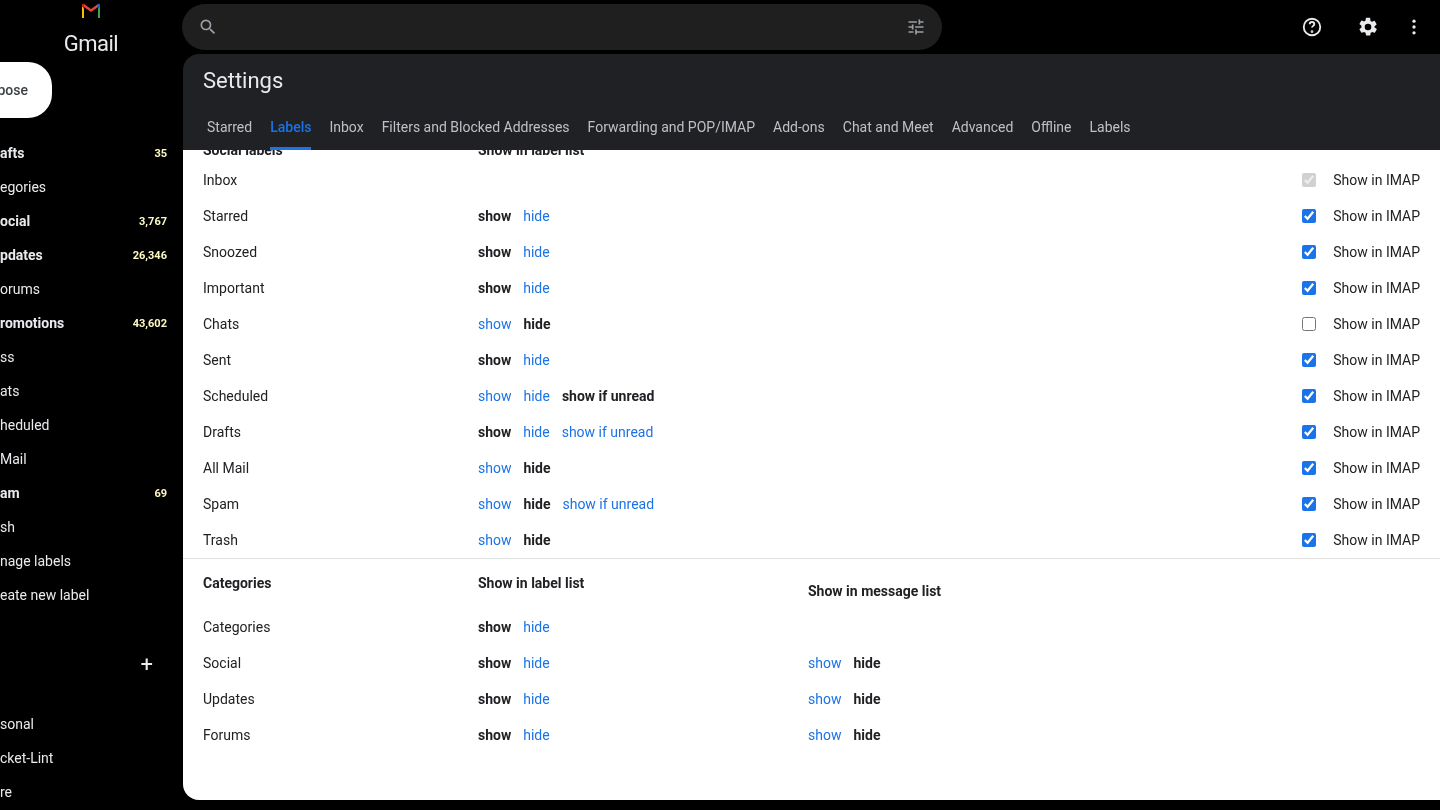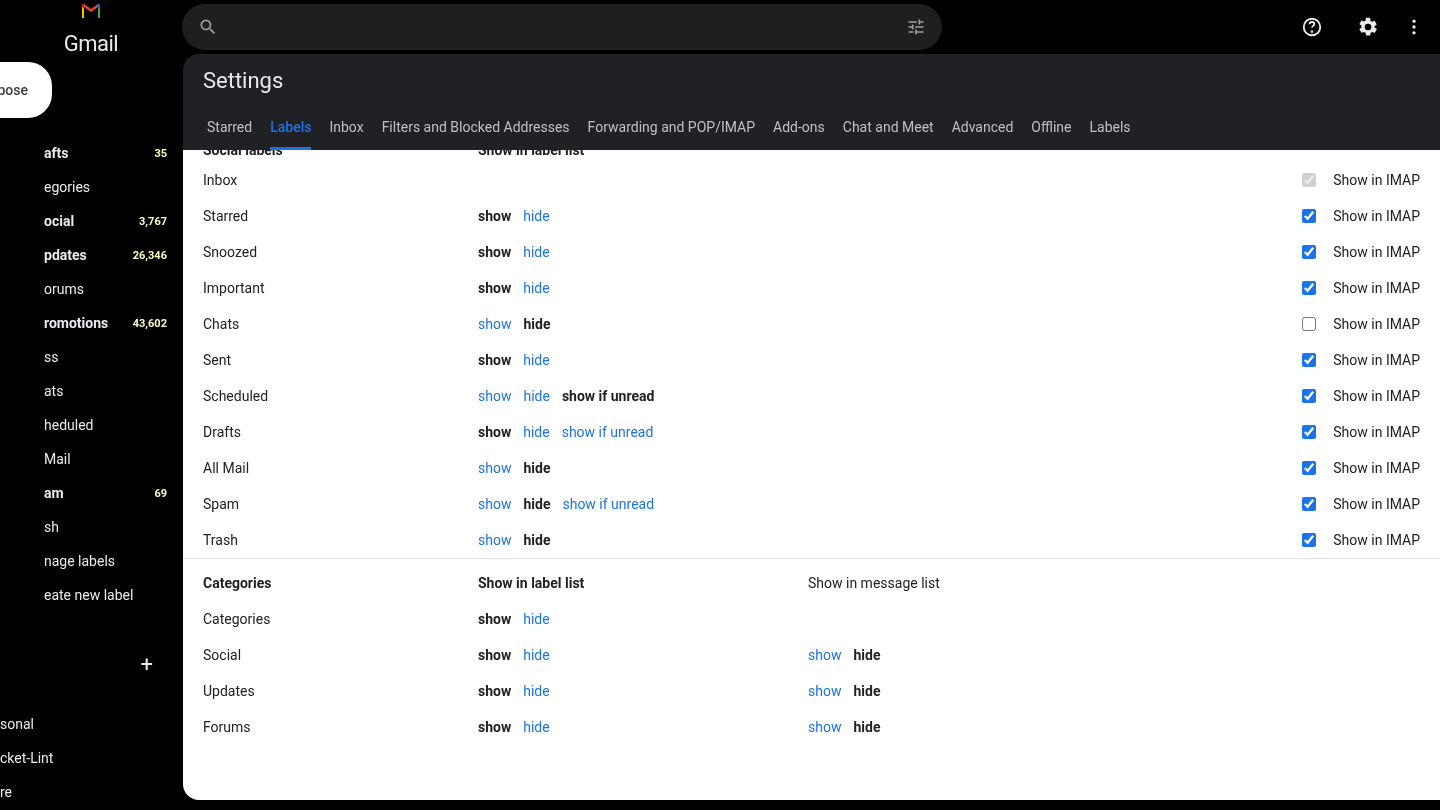--- a/index.html
+++ b/index.html
@@ -12,40 +12,40 @@
 .search-icon { color: #9aa0a6; }
 .search-input { flex: 1; background: transparent; border: none; outline: none; color: #e8eaed; font-size: 16px; }
 .search-input::placeholder { color: #9aa0a6; }
 .tune-icon { color: #9aa0a6; margin-left: auto; }
 .topbar-right { margin-left: auto; display: flex; align-items: center; gap: 16px; color: #e8eaed; }
 .icon-btn { width: 40px; height: 40px; display: flex; align-items: center; justify-content: center; border-radius: 50%; cursor: pointer; color: #e8eaed; }
 .icon-btn svg { width: 22px; height: 22px; }
 
 .sidebar { position: absolute; left: 0; top: 54px; width: 183px; height: 756px; background: #000; overflow: hidden; color: #e8eaed; }
 .compose-btn { background: #fff; color: #3c4043; border-radius: 0 24px 24px 0; height: 56px; width: 72px; margin-left: -20px; margin-top: 8px; display: flex; align-items: center; justify-content: flex-end; padding-right: 24px; font-size: 14px; font-weight: 500; }
-.nav-list { margin-top: 18px; padding-left: 44px; }
+.nav-list { margin-top: 18px; }
 .nav-item { display: flex; align-items: center; height: 34px; padding: 0 16px 0 0; font-size: 14px; color: #e8eaed; cursor: pointer; margin-left: -20px; padding-left: 20px; }
 .nav-item .label { flex: 1; overflow: hidden; white-space: nowrap; }
 .nav-item .count { font-size: 11px; color: #fef9c3; }
 .nav-item.bold { font-weight: 700; }
 .more-area { margin-top: 40px; display: flex; justify-content: flex-end; padding-right: 30px; }
 .plus-icon { color: #e8eaed; font-size: 22px; }
 .custom-labels { margin-top: 30px; }
 
 .main { position: absolute; left: 183px; top: 54px; right: 0; bottom: 10px; background: #202124; border-radius: 16px 0 0 16px; overflow: hidden; display: flex; flex-direction: column; }
 .settings-header { padding: 14px 20px 10px; font-size: 22px; color: #e8eaed; font-weight: 400; }
 .tabs { display: flex; gap: 18px; padding: 10px 24px 0; background: #202124; font-size: 14px; color: #bdc1c6; border-bottom: 0; }
 .tab { padding: 6px 0 12px; cursor: pointer; white-space: nowrap; }
 .tab.active { color: #1a73e8; border-bottom: 3px solid #1a73e8; font-weight: 500; }
 
 .content { flex: 1; background: #fff; overflow-y: auto; color: #202124; font-size: 14px; margin: 0; }
 .section-row { display: flex; border-bottom: 1px solid #e0e0e0; padding: 12px 20px 4px; }
 .section-col1 { width: 275px; font-weight: 700; }
 .section-col2 { width: 330px; font-weight: 700; }
-.section-col3 { width: 420px; font-weight: 400; }
+.section-col3 { width: 420px; font-weight: 700; margin-top: 8px; }
 
 .label-row { display: flex; align-items: center; padding: 10px 20px; }
 .label-name { width: 275px; }
 .label-show { width: 330px; display: flex; gap: 12px; }
 .label-msg { width: 420px; display: flex; gap: 12px; }
 .label-imap { flex: 1; display: flex; justify-content: flex-end; align-items: center; gap: 17px; }
 .opt { cursor: pointer; }
 .opt.link { color: #1a73e8; }
 .opt.bold { font-weight: 700; color: #202124; }
 .imap-check { width: 14px; height: 14px; accent-color: #1a73e8; }

